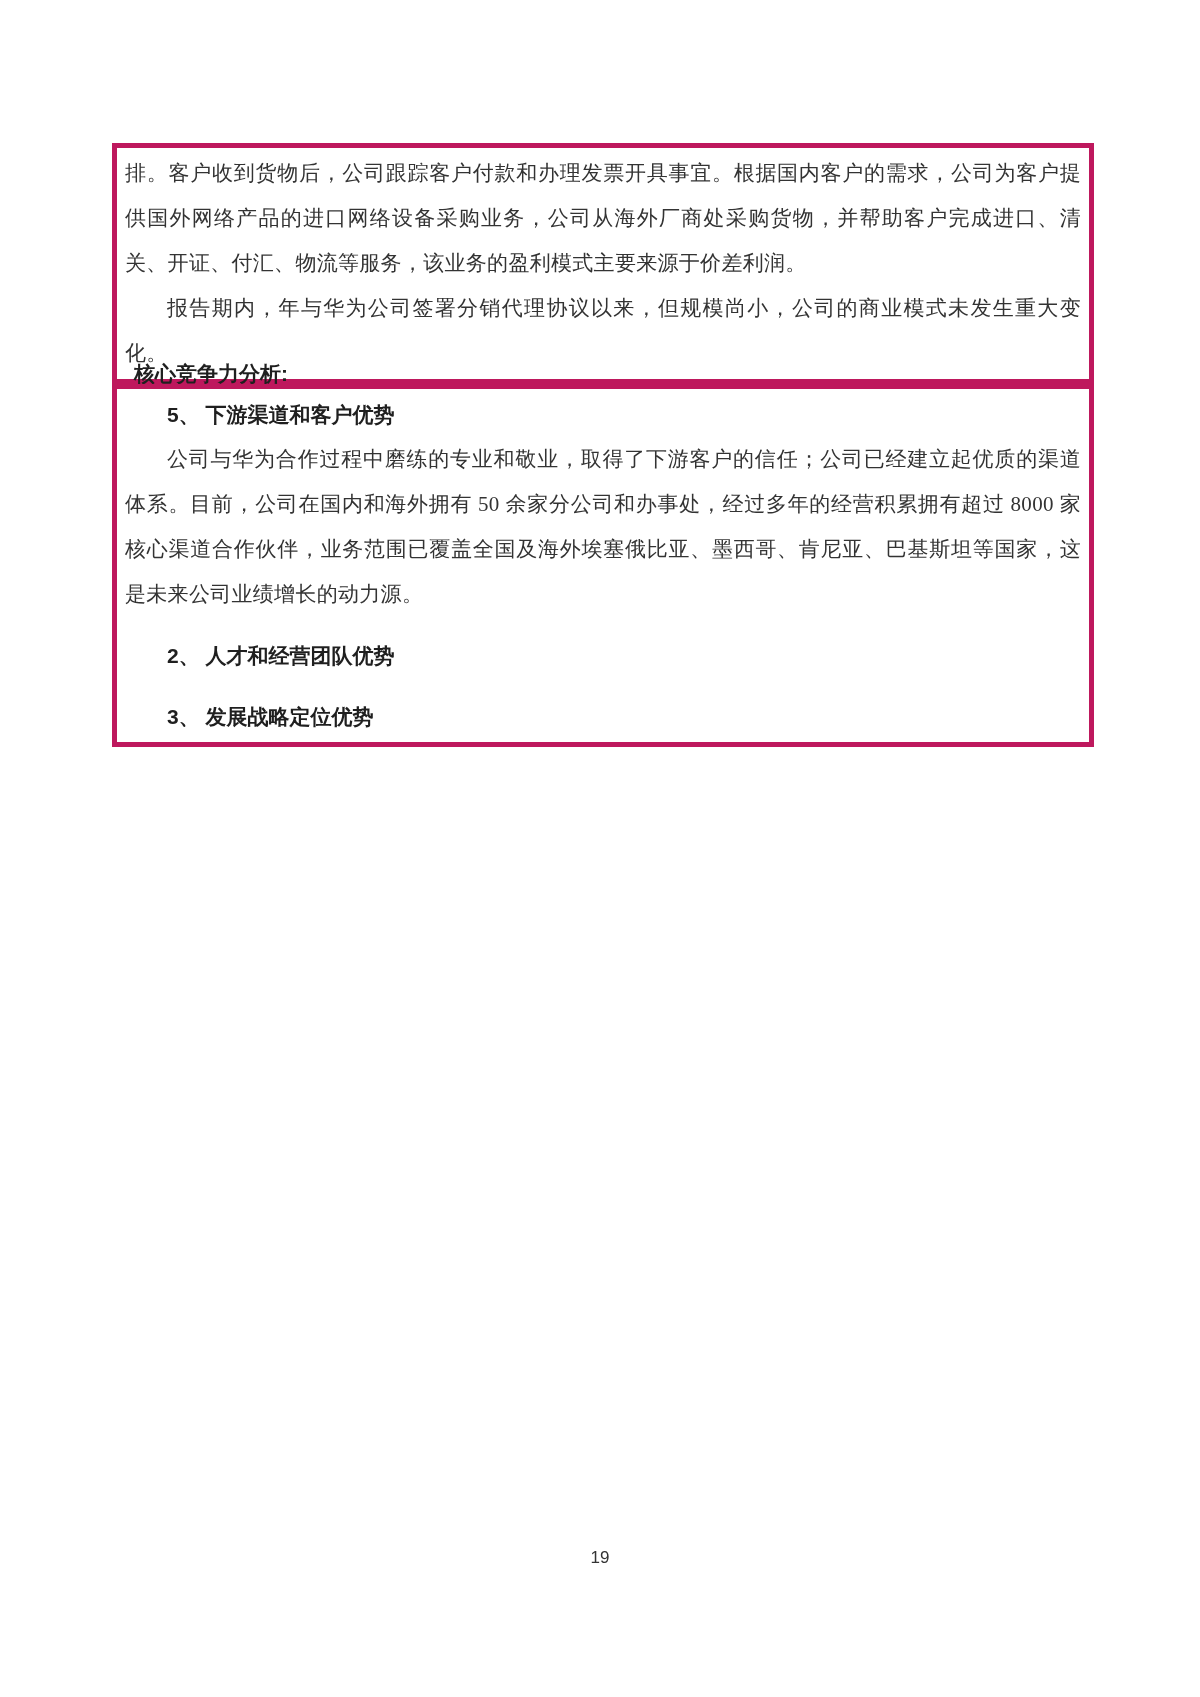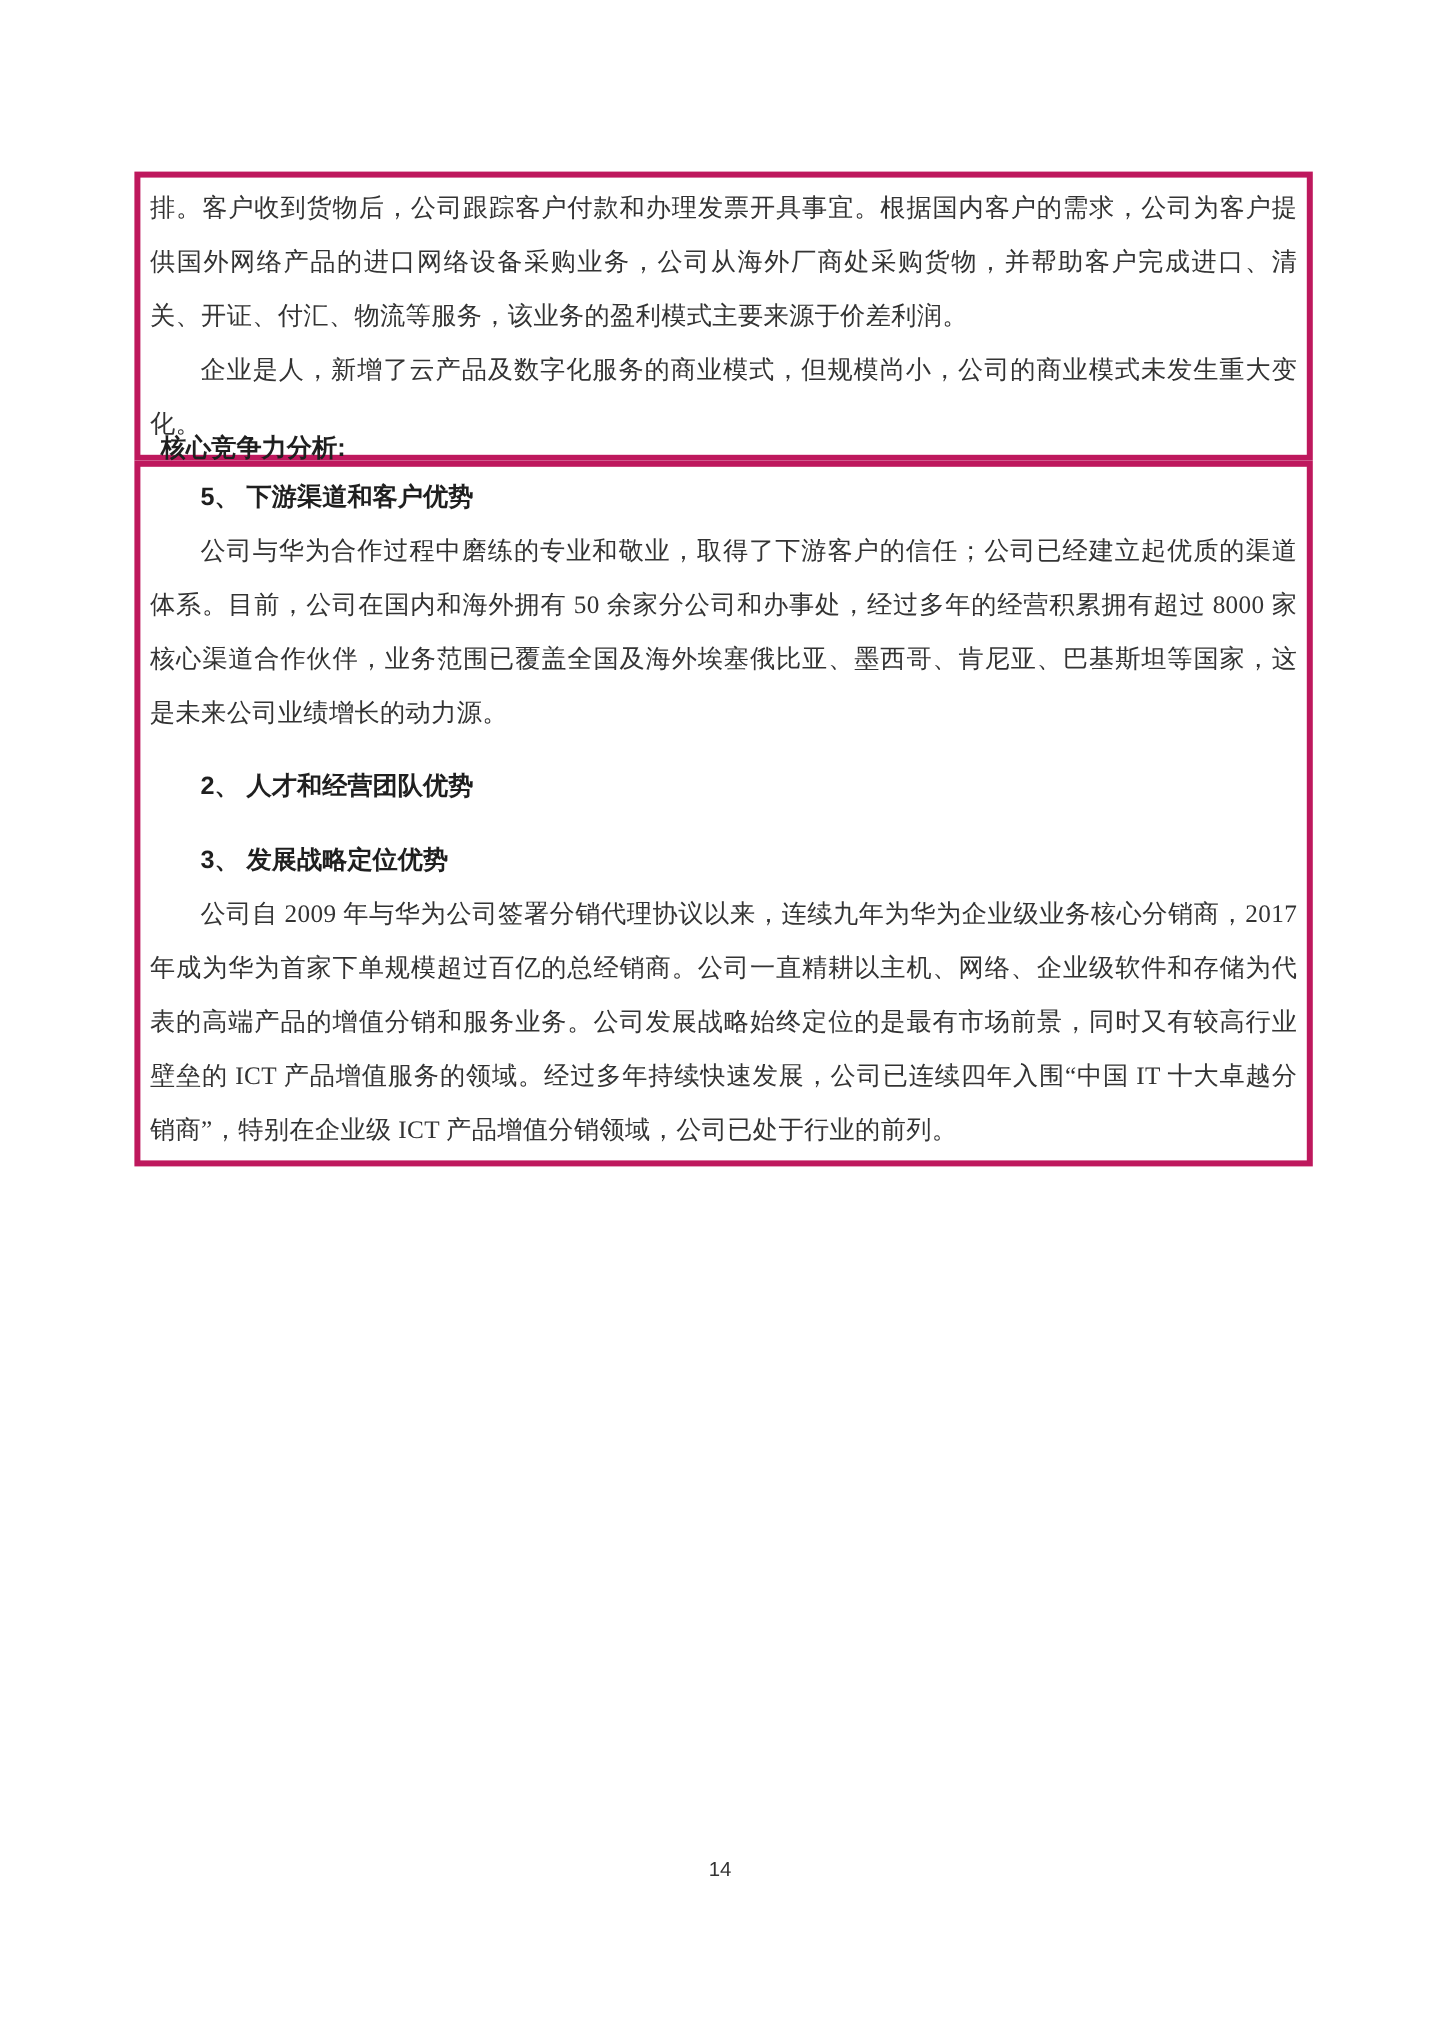--- a/index.html
+++ b/index.html
@@ -67,28 +67,27 @@
     color: #333333;
   }
 </style>
 </head>
 <body>
 
 <div>
 
   <section class="box" id="box1">
       <p class="para no-indent">排。客户收到货物后，公司跟踪客户付款和办理发票开具事宜。根据国内客户的需求，公司为客户提供国外网络产品的进口网络设备采购业务，公司从海外厂商处采购货物，并帮助客户完成进口、清关、开证、付汇、物流等服务，该业务的盈利模式主要来源于价差利润。</p>
-      <p class="para">企业是人，新增了云产品及数字化服务的商业模式，但规模尚小，公司的商业模式未发生重大变化。</p>
+      <p class="para">报告期内，年与华为公司签署分销代理协议以来，但规模尚小，公司的商业模式未发生重大变化。</p>
     </section>
 
   <h2 class="section-heading">核心竞争力分析:</h2>
 
   <section class="box" id="box2">
       <h3 class="num-heading">5、 下游渠道和客户优势</h3>
       <p class="para">公司与华为合作过程中磨练的专业和敬业，取得了下游客户的信任；公司已经建立起优质的渠道体系。目前，公司在国内和海外拥有 50 余家分公司和办事处，经过多年的经营积累拥有超过 8000 家核心渠道合作伙伴，业务范围已覆盖全国及海外埃塞俄比亚、墨西哥、肯尼亚、巴基斯坦等国家，这是未来公司业绩增长的动力源。</p>
       <h3 class="num-heading">2、 人才和经营团队优势</h3>
       <h3 class="num-heading">3、 发展战略定位优势</h3>
-      <p class="para">公司自 2009 年与华为公司签署分销代理协议以来，连续九年为华为企业级业务核心分销商，2017 年成为华为首家下单规模超过百亿的总经销商。公司一直精耕以主机、网络、企业级软件和存储为代表的高端产品的增值分销和服务业务。公司发展战略始终定位的是最有市场前景，同时又有较高行业壁垒的 ICT 产品增值服务的领域。经过多年持续快速发展，公司已连续四年入围“中国 IT 十大卓越分销商”，特别在企业级 ICT 产品增值分销领域，公司已处于行业的前列。</p>
     </section>
 
-  <div class="page-number">14</div>
+  <div class="page-number">19</div>
 
 </div>
 
 </body></html>

